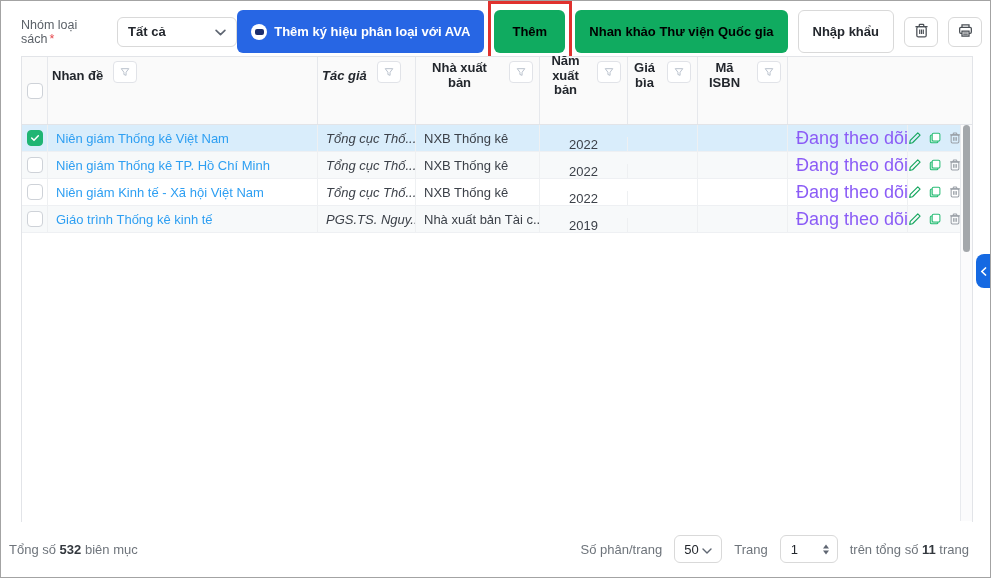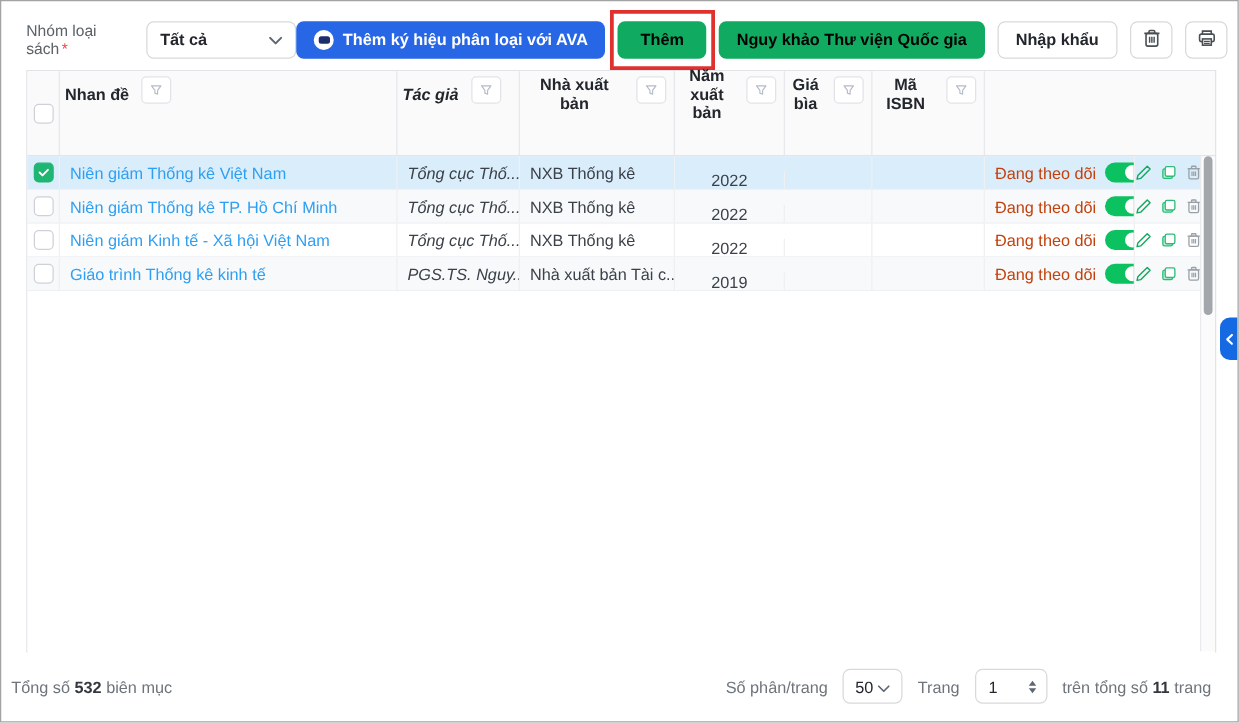--- a/index.html
+++ b/index.html
@@ -10,21 +10,21 @@
   
   .toolbar { display:flex; align-items:center; justify-content:space-between;
              padding:18px 8px 12px 20px; height:55px; }
   .tb-left { display:flex; align-items:center; gap:10px; }
   .tb-label { font-size:12.5px; color:#5b6168; }
   .req { color:#e5484d; margin-left:2px; }
   .group-select { width:128px; height:30px; border:1px solid #d9d9d9; border-radius:6px;
                   background:#fff; display:flex; align-items:center; justify-content:space-between;
                   padding:0 10px; font-weight:700; font-size:13px; color:#23272d; cursor:pointer; }
   .tb-right { display:flex; align-items:center; gap:10px; }
-  .btn { height:30px; border-radius:6px; display:flex; align-items:center; gap:7px;
+  .btn { height:43px; border-radius:6px; display:flex; align-items:center; gap:7px;
          padding:0 14px; font-size:13px; font-weight:700; cursor:pointer; border:none; white-space:nowrap; }
   .btn-blue { background:#2766e4; color:#fff; }
   .btn-green { background:#10ab60; color:#000000; }
   .btn-plain { background:#fff; color:#23272d; border:1px solid #d9d9d9; }
   .icon-sq { width:34px; height:30px; background:#fff; border:1px solid #d9d9d9; border-radius:6px;
              display:flex; align-items:center; justify-content:center; cursor:pointer; }
   .ava-ic { width:16px; height:16px; border-radius:50%; background:#fff;
             display:flex; align-items:center; justify-content:center; }
   .ava-ic i { display:block; width:9px; height:6px; background:#1c2e6e; border-radius:2px; }
   .annot-wrap { position:relative; }
@@ -57,21 +57,21 @@
   .tbody { }
   .trow { display:flex; height:27px; border-bottom:1px solid #eef0f3; background:#fff; cursor:pointer; }
   .trow:nth-child(even) { background:#f7f9fa; }
   .trow.selected { background:#d9edfb; }
   .cell { display:flex; align-items:center; border-right:1px solid #eef0f2; overflow:hidden;
           padding:0 8px; white-space:nowrap; text-overflow:ellipsis; color:#3c4149; }
   .cell:last-child { border-right:none; }
   .cell.c0 { justify-content:center; padding:0; }
   .cell.c1 a { color:#2e9ff2; text-decoration:none; overflow:hidden; text-overflow:ellipsis; }
   .cell.c4 { justify-content:center;margin-top:12px; }
-  .cell.c7 { justify-content:space-between; gap:7px; font-size:13px; color:#c2410c; }
+  .cell.c7 { justify-content:space-between; gap:7px; font-size:18px; color:#8b5cf6; }
   .cell.c8 { justify-content:center; gap:6px; padding:0 3px; }
   .toggle { width:30px; height:16px; border-radius:9px; background:#0bc160; position:relative; flex:none; cursor:pointer; }
   .toggle .knob { position:absolute; top:2px; right:2px; width:12px; height:12px; border-radius:50%; background:#fff; }
   .act { display:flex; align-items:center; justify-content:center; cursor:pointer; }
   .empty-space { height:290px; background:#fff; }
 
   .vscroll { position:absolute; top:68px; bottom:0; right:0; width:12px;
              background:#fbfbfc; border-left:1px solid #e8eaee; }
   .vthumb { position:absolute; top:0; left:2px; width:7px; height:127px;
             background:#a3a7ab; border-radius:4px; cursor:grab; }
@@ -113,21 +113,21 @@
       <button class="btn btn-blue">
         <span class="ava-ic">
             <i></i>
           </span>
         <span>Thêm ký hiệu phân loại với AVA</span>
       </button>
       <span class="annot-wrap">
         <button class="btn btn-green">Thêm</button>
         <span class="annotation"></span>
       </span>
-      <button class="btn btn-green">Nguy khảo Thư viện Quốc gia</button>
+      <button class="btn btn-green">Nhan khảo Thư viện Quốc gia</button>
       <button class="btn btn-plain">Nhập khẩu</button>
       <div class="icon-sq">
         <span><svg viewBox="0 0 16 16" width="17" height="17">
               <rect x="3.6" y="4.4" width="8.8" height="9.6" rx="1.4" fill="none" stroke="#4a4f55" stroke-width="1.2"></rect>
               <path d="M2.3 4.4h11.4M5.9 4.2V2.9c0-.4.3-.7.7-.7h2.8c.4 0 .7.3.7.7v1.3" fill="none" stroke="#4a4f55" stroke-width="1.2"></path>
               <path d="M6.3 7v4.4M8 7v4.4M9.7 7v4.4" stroke="#4a4f55" stroke-width="1.1"></path>
             </svg></span>
       </div>
       <div class="icon-sq">
         <span><svg viewBox="0 0 16 16" width="17" height="17">

